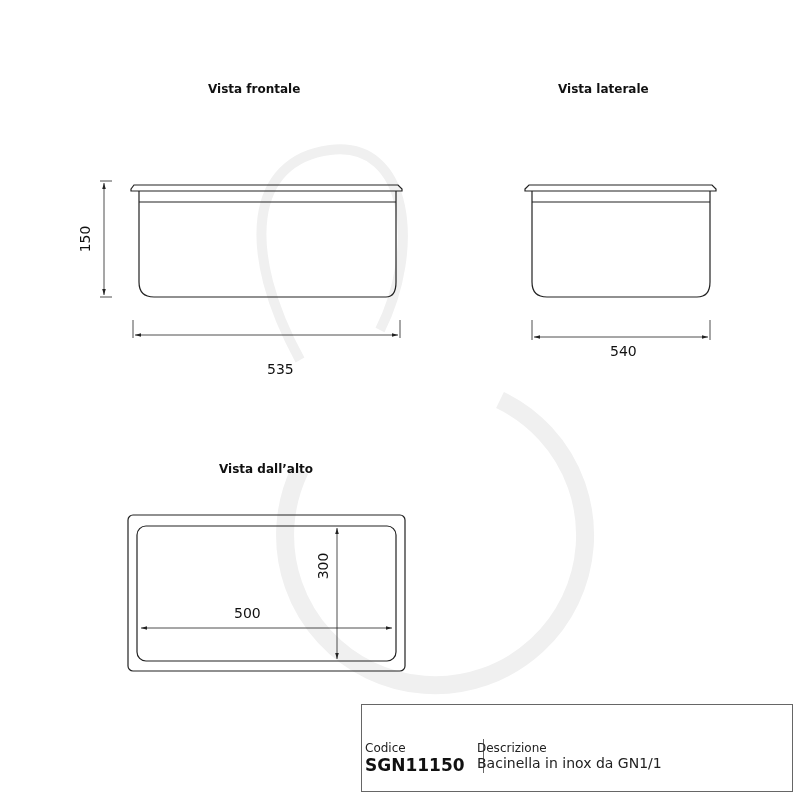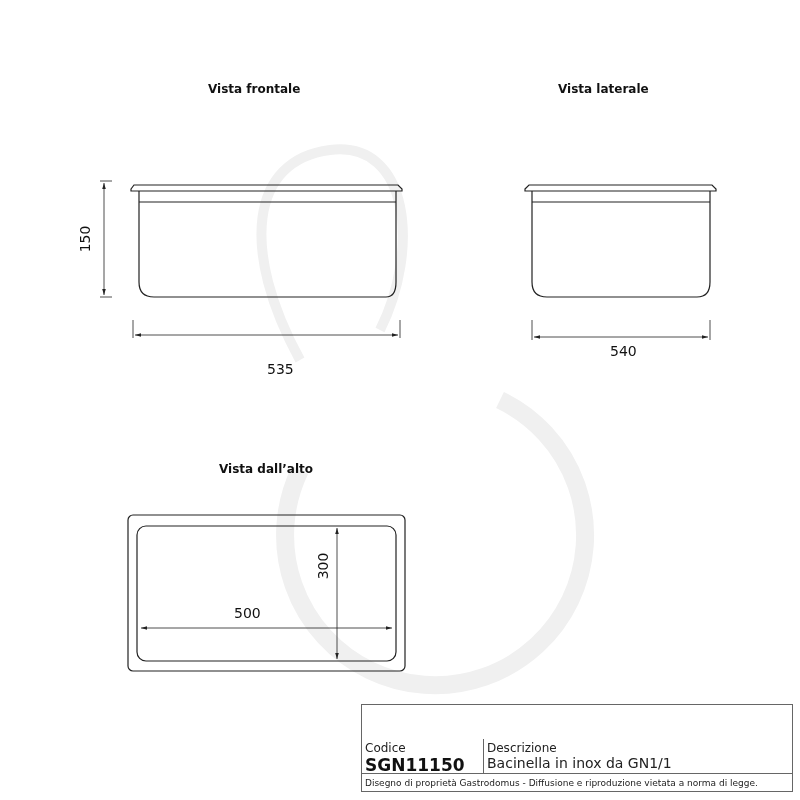--- a/index.html
+++ b/index.html
@@ -7,21 +7,21 @@
   .title { position:absolute; font-weight:bold; font-size:12px; color:#111; white-space:nowrap; }
   svg.drawing { position:absolute; left:0; top:0; }
   .dim { position:absolute; font-size:14px; color:#111; white-space:nowrap; }
   .rot { transform:rotate(-90deg); transform-origin:center center; }
   .cartouche { position:absolute; left:361px; top:704px; width:432px; height:88px; border:1px solid #666; box-sizing:border-box; font-family:"DejaVu Sans", sans-serif; }
   .c-logo { position:absolute; left:0; top:0; width:100%; height:34px; border-bottom:1px solid #666; text-align:center; }
   .c-logo .logo-text { position:absolute; left:0; right:0; top:14px; font-family:"DejaVu Serif", serif; font-size:15px; letter-spacing:0.5px; color:#222; }
   .c-logo .logo-text .big { font-size:20px; }
   .c-logo .gem { position:absolute; left:137px; top:2px; width:14px; height:10px; }
   .c-code { position:absolute; left:0; top:34px; width:122px; height:34px; border-right:1px solid #666; box-sizing:border-box; }
-  .c-desc { position:absolute; left:122px; top:34px; right:0; height:34px; }
+  .c-desc { position:absolute; left:112px; top:34px; right:0; height:34px; }
   .c-small { position:absolute; left:3px; top:2px; font-size:12px; color:#222; }
   .c-code .c-value { position:absolute; left:3px; top:16px; font-size:17px; font-weight:bold; color:#111; }
   .c-desc .c-value { position:absolute; left:3px; top:16px; font-size:14px; color:#222; }
   .c-footer { position:absolute; left:0; top:68px; width:100%; height:19px; border-top:1px solid #666; box-sizing:border-box; }
   .c-footer span { position:absolute; left:3px; top:4px; font-size:9px; color:#222; white-space:nowrap; }
 </style>
 </head>
 <body>
 
 <svg class="drawing" width="800" height="800" viewBox="0 0 800 800">
@@ -85,16 +85,13 @@
 
 <div class="cartouche">
   <div class="c-code">
     <span class="c-small">Codice</span>
     <span class="c-value">SGN11150</span>
   </div>
   <div class="c-desc">
     <span class="c-small">Descrizione</span>
     <span class="c-value">Bacinella in inox da GN1/1</span>
   </div>
-  <div class="c-footer">
-    <span>Disegno di proprietà Gastrodomus -  Diffusione e riproduzione vietata a norma di legge.</span>
-  </div>
 </div>
 
 </body></html>

